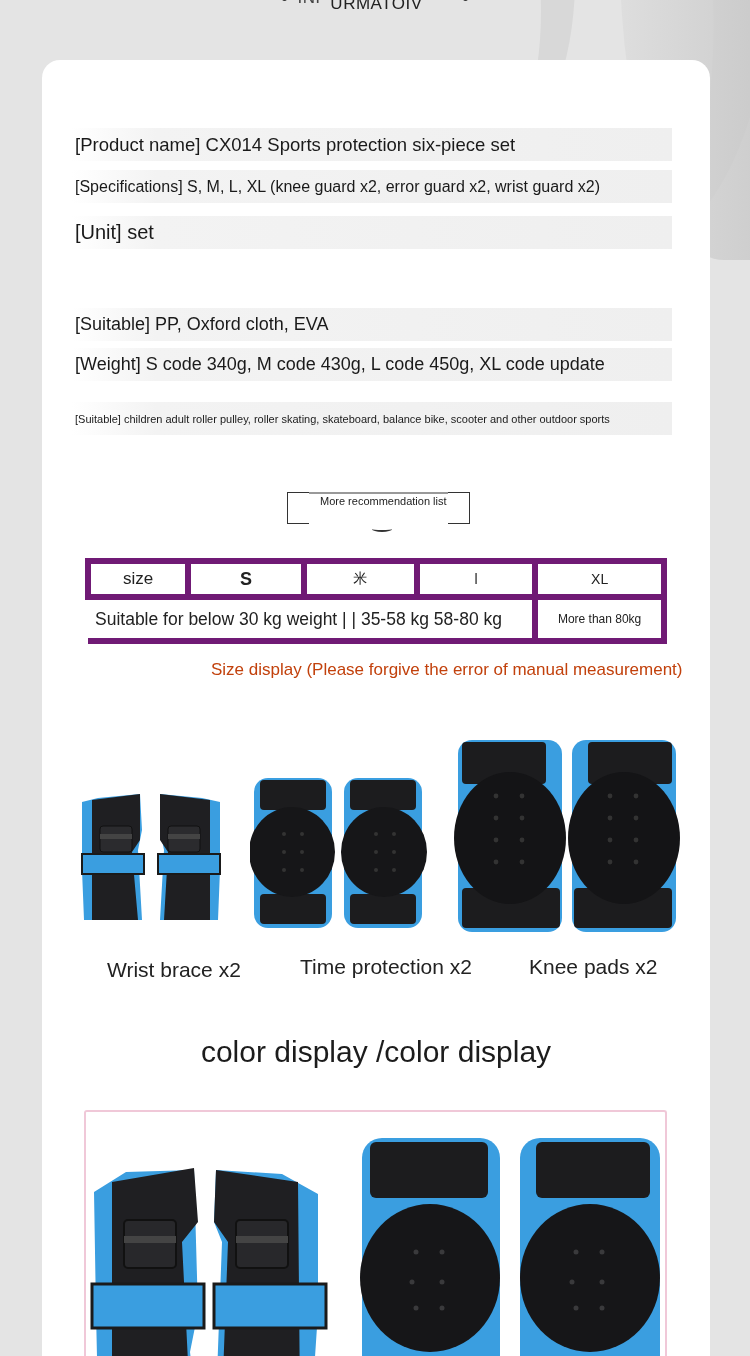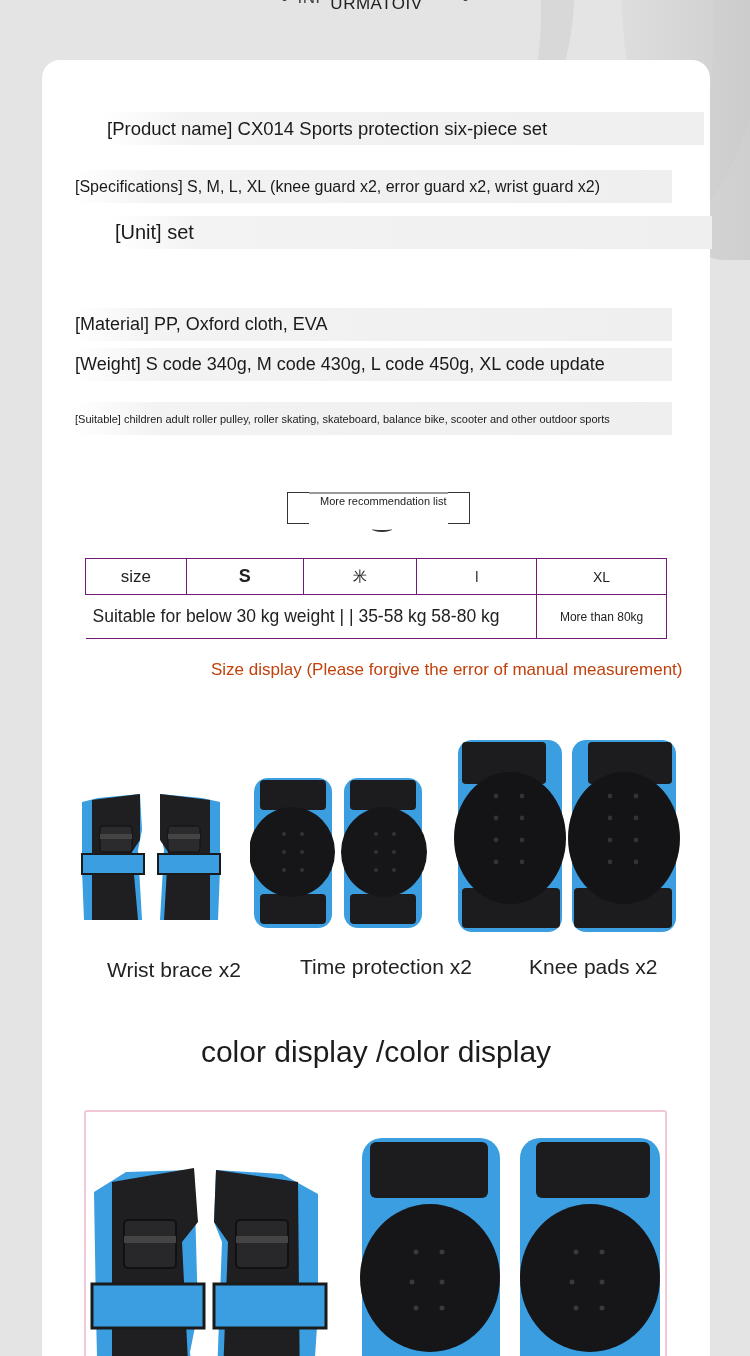--- a/index.html
+++ b/index.html
@@ -40,43 +40,43 @@
   .card {
     position: absolute; left: 42px; top: 60px; width: 668px; height: 1320px;
     background: #ffffff; border-radius: 18px;
   }
   .info-row {
     position: absolute; left: 30px; width: 600px; height: 33px;
     background: linear-gradient(90deg, #ffffff 0%, #f3f3f3 14%, #efefef 100%);
     display: flex; align-items: center; padding-left: 3px;
     white-space: nowrap; overflow: hidden;
   }
-  .r1 { top: 52px; font-size: 18.5px; margin-left: 32px; }
+  .r1 { top: 68px; font-size: 18.5px; }
   .r2 { top: 110px; font-size: 16px; }
-  .r3 { top: 156px; font-size: 20px; margin-left: 40px; }
+  .r3 { top: 156px; font-size: 20px; }
   .r4 { top: 202px; font-size: 20px; }
   .r5 { top: 248px; font-size: 18px; }
   .r6 { top: 288px; font-size: 18px; }
   .r7 { top: 342px; font-size: 11px; }
 
   .size-rec {
     position: absolute; left: 245px; top: 432px; width: 183px; height: 33px;
   }
   .size-rec .bracket-l { position: absolute; left: 0; top: 0; width: 22px; height: 32px; border: 1px solid #333; border-right: none; }
   .size-rec .bracket-r { position: absolute; right: 0; top: 0; width: 22px; height: 32px; border: 1px solid #333; border-left: none; }
   .size-rec .topline { position: absolute; left: 22px; right: 22px; top: 0; height: 2px; background: #999; }
   .size-rec .label { position: absolute; left: 33px; top: 2px; width: 130px; font-size: 11px; line-height: 15px; color: #222; }
   .size-rec .chev { position: absolute; left: 85px; top: 34px; width: 20px; height: 6px; border-bottom: 2px solid #333; border-radius: 0 0 50% 50%; }
 
   table.size-table {
     position: absolute; left: 43px; top: 498px; width: 582px;
     border-collapse: collapse; color: #222;
   }
   table.size-table td {
-    border: 1px solid #701a75; text-align: center; height: 36px; font-size: 17px;
+    border: 6px solid #701a75; text-align: center; height: 36px; font-size: 17px;
   }
   table.size-table tr.row2 td { height: 44px; }
   table.size-table td.wide { text-align: left; padding-left: 7px; font-size: 17.5px; }
   table.size-table td.small { font-size: 12px; }
   table.size-table td.bold { font-weight: bold; font-size: 18px; }
   table.size-table td.tiny { font-size: 14px; }
 
   .size-display {
     position: absolute; left: 169px; top: 600px; font-size: 17px; color: #c2410c; white-space: nowrap;
   }
@@ -106,21 +106,21 @@
 
 <div class="header-title">
   <span class="dot"></span><span class="partial">INF</span><span>URMATOIV</span><span class="sp"></span><span class="dot"></span>
 </div>
 
 <div class="card">
 
   <div class="info-row r1">[Product name] CX014 Sports protection six-piece set</div>
   <div class="info-row r2">[Specifications] S, M, L, XL (knee guard x2, error guard x2, wrist guard x2)</div>
   <div class="info-row r3">[Unit] set</div>
-  <div class="info-row r5">[Material] PP, Oxford cloth, EVA</div>
+  <div class="info-row r5">[Suitable] PP, Oxford cloth, EVA</div>
   <div class="info-row r6">[Weight] S code 340g, M code 430g, L code 450g, XL code update</div>
   <div class="info-row r7">[Suitable] children adult roller pulley, roller skating, skateboard, balance bike, scooter and other outdoor sports</div>
 
   <div class="size-rec">
     <div class="bracket-l"></div>
     <div class="topline"></div>
     <div class="bracket-r"></div>
     <div class="label">More recommendation list</div>
     <div class="chev"></div>
   </div>

